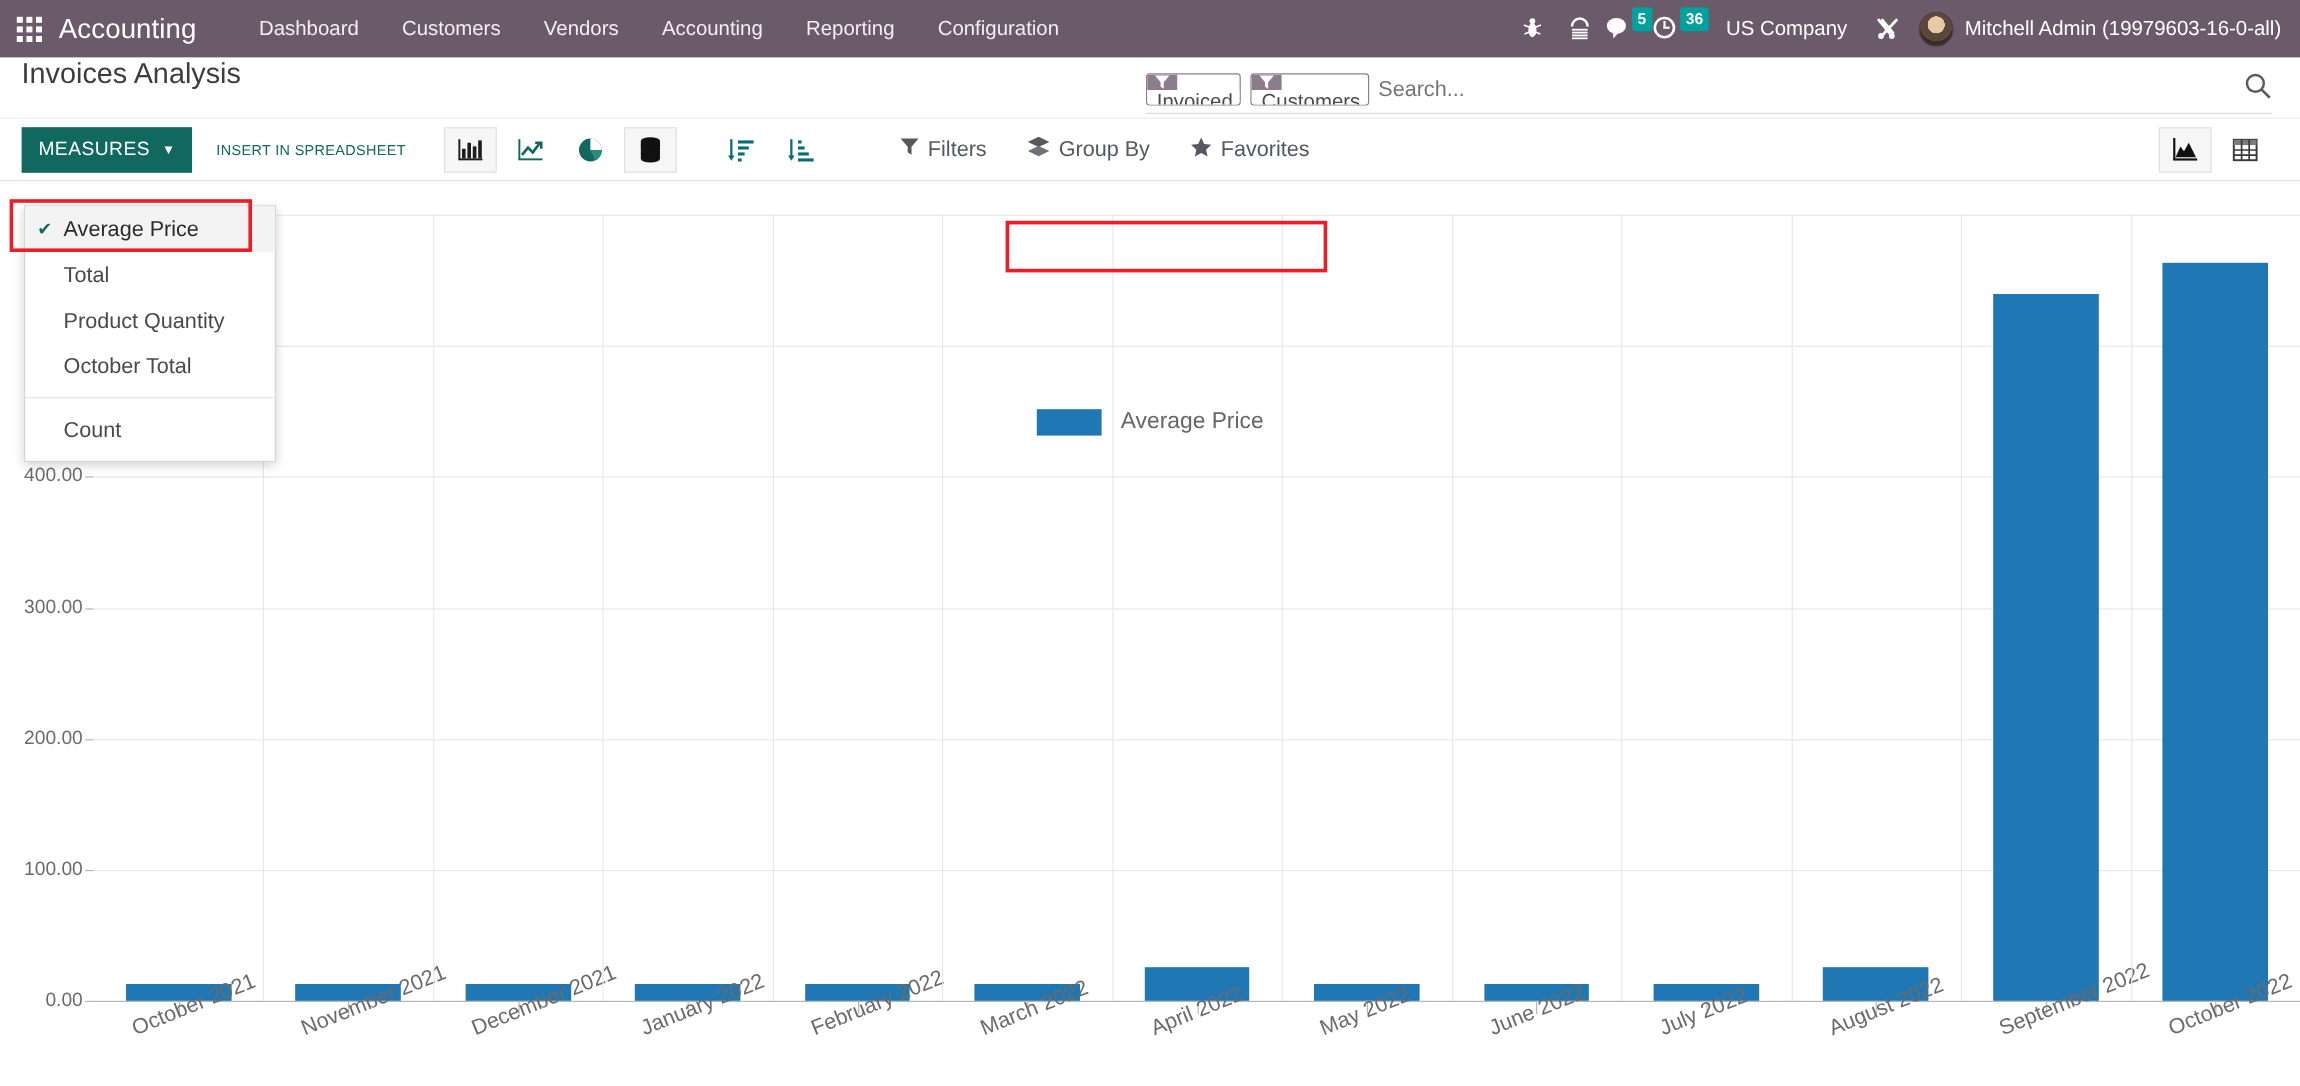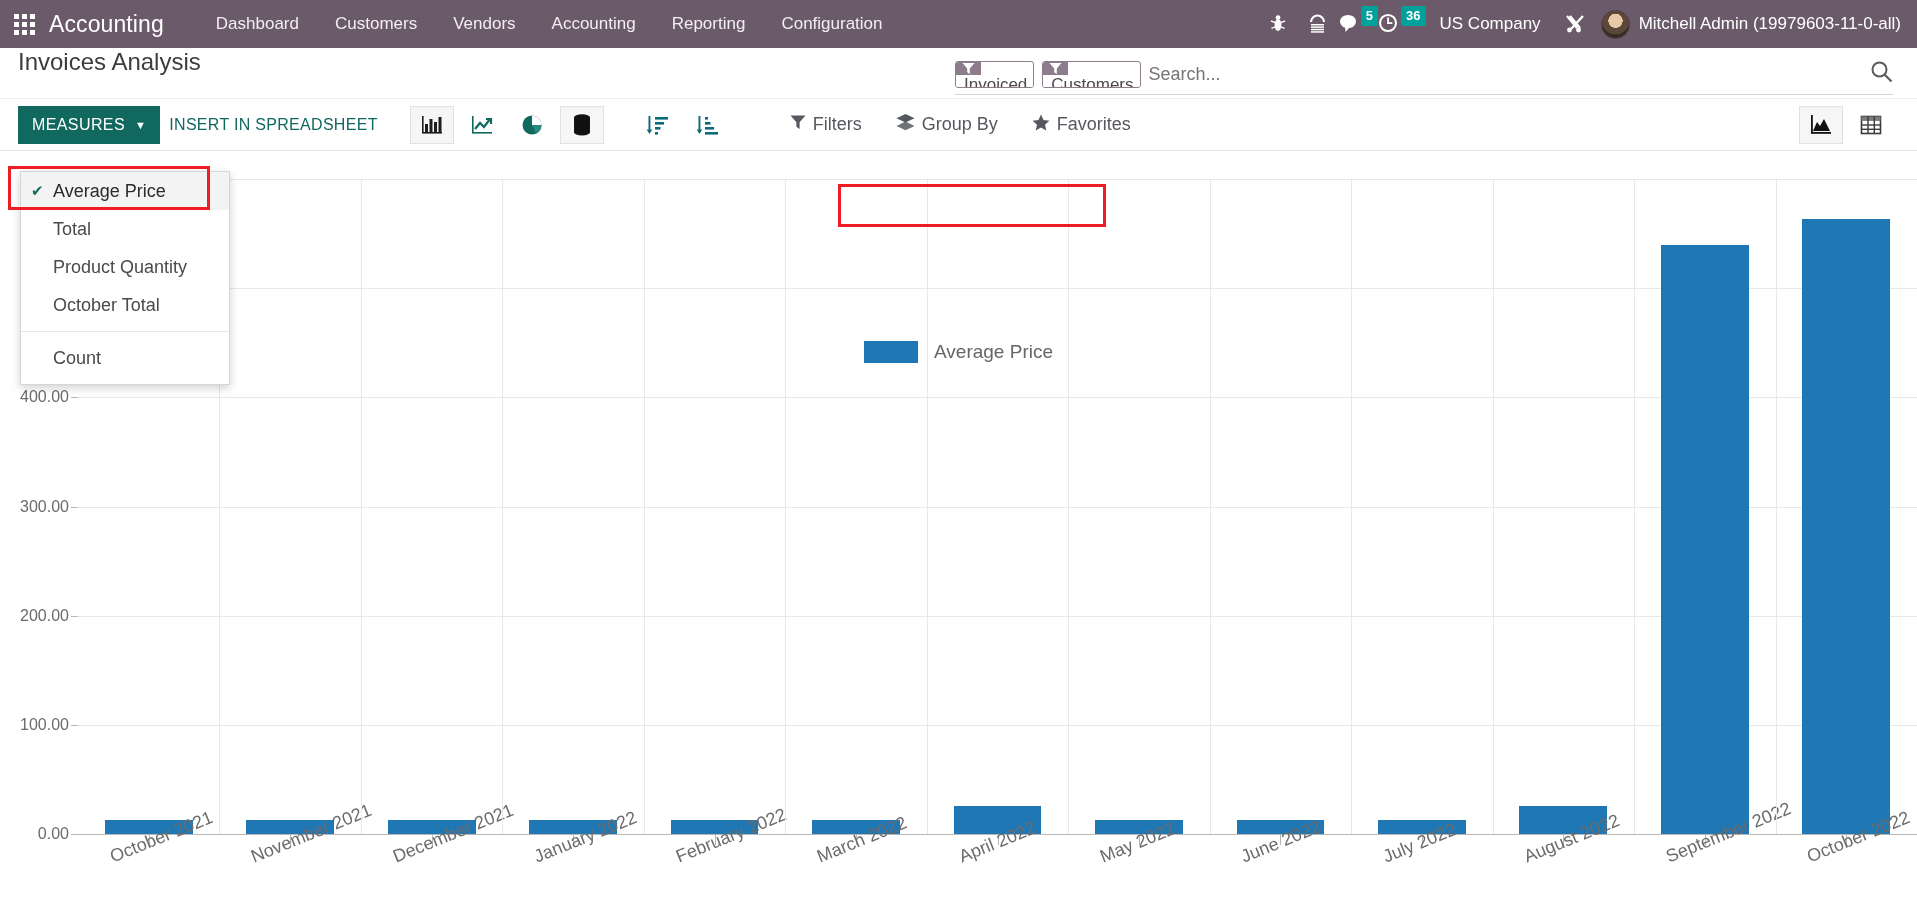--- a/index.html
+++ b/index.html
@@ -72,22 +72,22 @@
 
   #cp-row2 { height: 52px; display: flex; align-items: center; position: relative;
              border-top: 1px solid #ededed; }
   #measures-btn {
     background: #10685f; color: #ffffff; font-size: 16px; letter-spacing: .4px;
     height: 38px; display: flex; align-items: center; padding: 0 14px;
     margin-left: 18px; border: none; font-family: "Liberation Sans", sans-serif;
   }
   #measures-btn .caret { margin-left: 10px; font-size: 11px; }
   #insert-btn {
-    background: transparent; border: none; color: #10685f; font-size: 16px;
-    letter-spacing: .3px; margin-left: 9px; font-family: "Liberation Sans", sans-serif;
+    background: transparent; border: none; color: #10685f; font-size: 12px;
+    letter-spacing: .3px; margin-left: 20px; font-family: "Liberation Sans", sans-serif;
   }
   .iconbtn { width: 44px; height: 38px; display: flex; align-items: center;
              justify-content: center; margin-left: 6px; }
   .iconbtn.active { background: #f6f6f6; border: 1px solid #e1e1e1; }
   .gap { width: 26px; }
   .cp-menu { display: flex; align-items: center; font-size: 18px; color: #55585e;
              margin-left: 34px; }
   .cp-menu .gly { margin-right: 7px; font-size: 17px; }
   #rightviews { position: absolute; right: 24px; display: flex; align-items: center; }
 
@@ -213,21 +213,21 @@
   <div class="sysicon">
     <svg width="22" height="22" viewBox="0 0 22 22" aria-hidden="true">
       <path d="M3 3 L13 15 M6 3 L16 15" stroke="#fff" stroke-width="2.3" fill="none"></path>
       <path d="M19 3 L7 16 M19 3 L19 3" stroke="#fff" stroke-width="2.3" fill="none"></path>
       <circle cx="14.5" cy="17" r="2.4" fill="#fff"></circle>
       <circle cx="5.5" cy="17" r="2.4" fill="#fff"></circle>
     </svg>
   </div>
 
   <div id="avatar"></div>
-  <div id="userlabel">Mitchell Admin (19979603-11-0-all)</div>
+  <div id="userlabel">Mitchell Admin (19979603-16-0-all)</div>
 </div>
 
 <div id="cp">
 
   <div id="cp-row1">
     <div id="page-title">Invoices Analysis</div>
 
     <div id="searchzone">
       <div class="facet">
         <div class="facet-ico">

